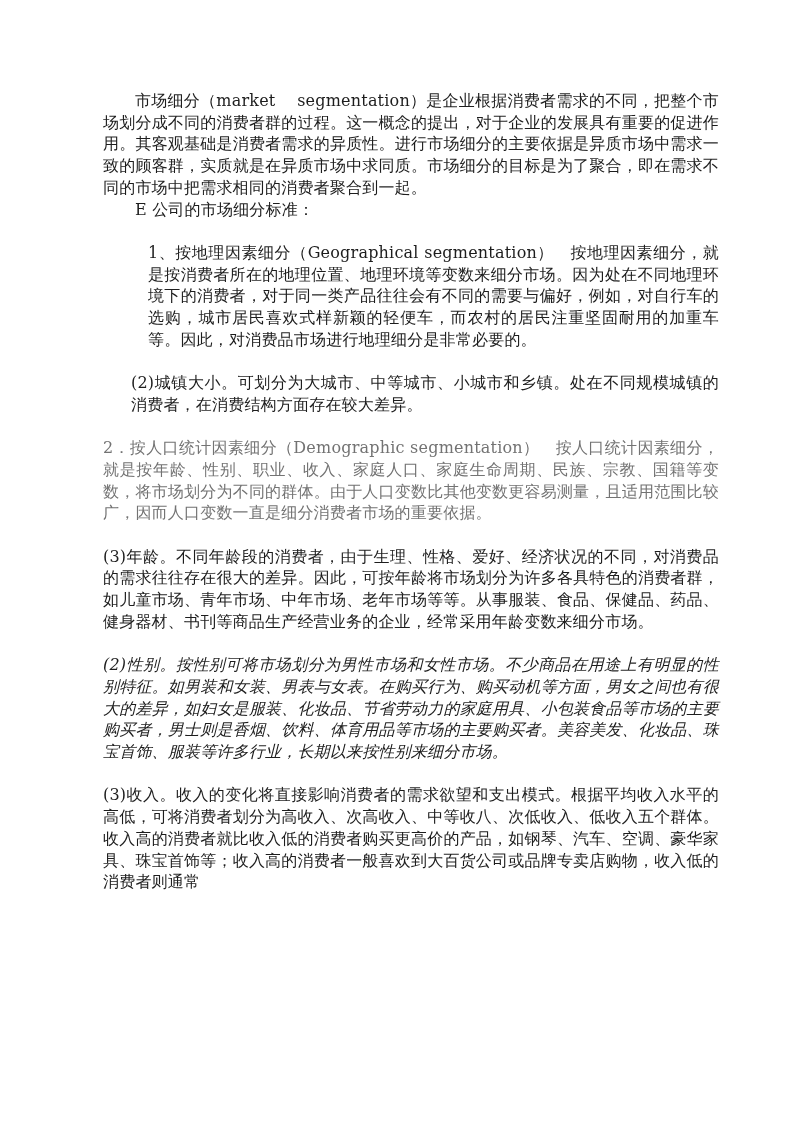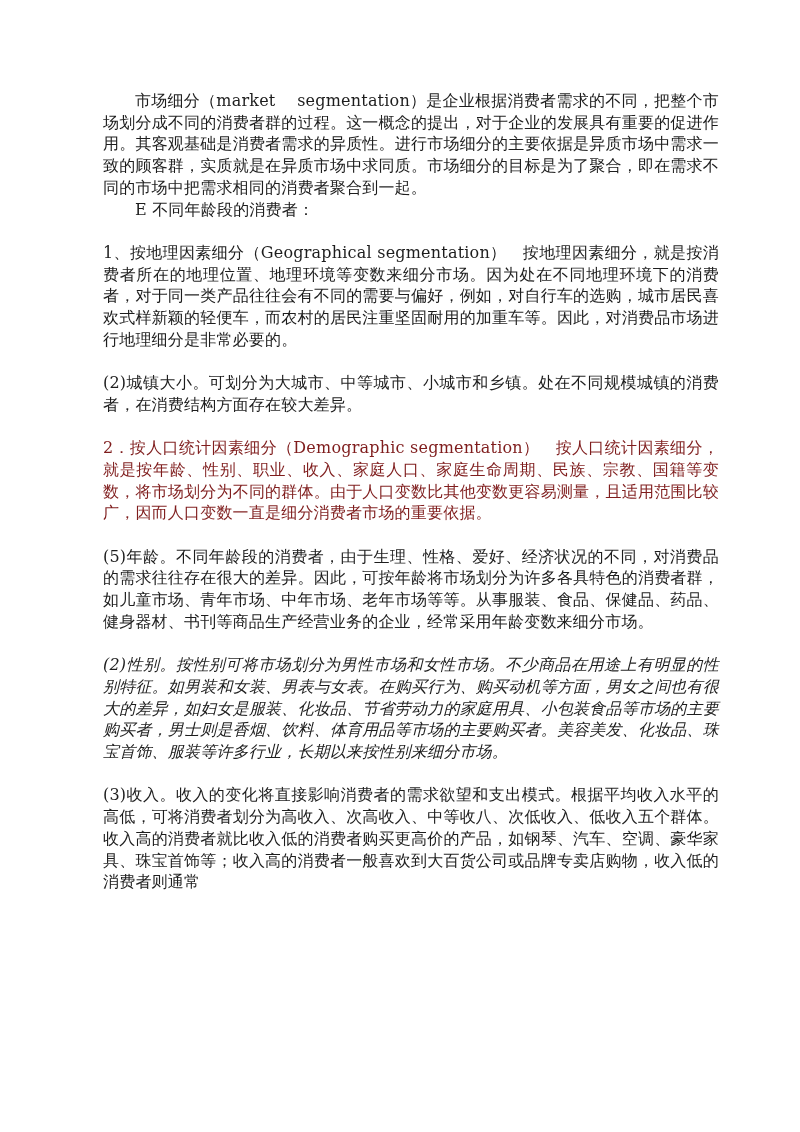--- a/index.html
+++ b/index.html
@@ -35,21 +35,21 @@
   }
   p.para.indent { text-indent: 2em; }
   p.para.space-after { margin-bottom: 21.7px; }
 </style>
 </head>
 <body>
 
 <div class="page" style="background: rgb(255, 255, 255);">
   <div class="doc-body">
       <p class="para indent" style="color: rgb(29, 29, 29);">市场细分（market　 segmentation）是企业根据消费者需求的不同，把整个市场划分成不同的消费者群的过程。这一概念的提出，对于企业的发展具有重要的促进作用。其客观基础是消费者需求的异质性。进行市场细分的主要依据是异质市场中需求一致的顾客群，实质就是在异质市场中求同质。市场细分的目标是为了聚合，即在需求不同的市场中把需求相同的消费者聚合到一起。</p>
-      <p class="para indent space-after" style="color: rgb(29, 29, 29);">E 不同年龄段的消费者：</p>
-      <p class="para space-after" style="color: rgb(29, 29, 29);">1、按地理因素细分（Geographical segmentation）　按地理因素细分，就是按消费者所在的地理位置、地理环境等变数来细分市场。因为处在不同地理环境下的消费者，对于同一类产品往往会有不同的需要与偏好，例如，对自行车的选购，城市居民喜欢式样新颖的轻便车，而农村的居民注重坚固耐用的加重车等。因此，对消费品市场进行地理细分是非常必要的。</p>
-      <p class="para space-after" style="color: rgb(29, 29, 29);">(2)城镇大小。可划分为大城市、中等城市、小城市和乡镇。处在不同规模城镇的消费者，在消费结构方面存在较大差异。</p>
-      <p class="para space-after" style="color: #7f1d1d;">2．按人口统计因素细分（Demographic segmentation）　按人口统计因素细分，就是按年龄、性别、职业、收入、家庭人口、家庭生命周期、民族、宗教、国籍等变数，将市场划分为不同的群体。由于人口变数比其他变数更容易测量，且适用范围比较广，因而人口变数一直是细分消费者市场的重要依据。</p>
-      <p class="para space-after" style="color: rgb(29, 29, 29);">(5)年龄。不同年龄段的消费者，由于生理、性格、爱好、经济状况的不同，对消费品的需求往往存在很大的差异。因此，可按年龄将市场划分为许多各具特色的消费者群，如儿童市场、青年市场、中年市场、老年市场等等。从事服装、食品、保健品、药品、健身器材、书刊等商品生产经营业务的企业，经常采用年龄变数来细分市场。</p>
+      <p class="para indent space-after" style="color: rgb(29, 29, 29);">E 公司的市场细分标准：</p>
+      <p class="para space-after" style="color: rgb(29, 29, 29); margin-left: 45px;">1、按地理因素细分（Geographical segmentation）　按地理因素细分，就是按消费者所在的地理位置、地理环境等变数来细分市场。因为处在不同地理环境下的消费者，对于同一类产品往往会有不同的需要与偏好，例如，对自行车的选购，城市居民喜欢式样新颖的轻便车，而农村的居民注重坚固耐用的加重车等。因此，对消费品市场进行地理细分是非常必要的。</p>
+      <p class="para space-after" style="color: rgb(29, 29, 29); margin-left: 28px;">(2)城镇大小。可划分为大城市、中等城市、小城市和乡镇。处在不同规模城镇的消费者，在消费结构方面存在较大差异。</p>
+      <p class="para space-after" style="color: #737373;">2．按人口统计因素细分（Demographic segmentation）　按人口统计因素细分，就是按年龄、性别、职业、收入、家庭人口、家庭生命周期、民族、宗教、国籍等变数，将市场划分为不同的群体。由于人口变数比其他变数更容易测量，且适用范围比较广，因而人口变数一直是细分消费者市场的重要依据。</p>
+      <p class="para space-after" style="color: rgb(29, 29, 29);">(3)年龄。不同年龄段的消费者，由于生理、性格、爱好、经济状况的不同，对消费品的需求往往存在很大的差异。因此，可按年龄将市场划分为许多各具特色的消费者群，如儿童市场、青年市场、中年市场、老年市场等等。从事服装、食品、保健品、药品、健身器材、书刊等商品生产经营业务的企业，经常采用年龄变数来细分市场。</p>
       <p class="para space-after" style="color: rgb(29, 29, 29); font-style: italic;">(2)性别。按性别可将市场划分为男性市场和女性市场。不少商品在用途上有明显的性别特征。如男装和女装、男表与女表。在购买行为、购买动机等方面，男女之间也有很大的差异，如妇女是服装、化妆品、节省劳动力的家庭用具、小包装食品等市场的主要购买者，男士则是香烟、饮料、体育用品等市场的主要购买者。美容美发、化妆品、珠宝首饰、服装等许多行业，长期以来按性别来细分市场。</p>
       <p class="para" style="color: rgb(29, 29, 29);">(3)收入。收入的变化将直接影响消费者的需求欲望和支出模式。根据平均收入水平的高低，可将消费者划分为高收入、次高收入、中等收八、次低收入、低收入五个群体。收入高的消费者就比收入低的消费者购买更高价的产品，如钢琴、汽车、空调、豪华家具、珠宝首饰等；收入高的消费者一般喜欢到大百货公司或品牌专卖店购物，收入低的消费者则通常</p>
     </div>
 </div>
 
 </body></html>

